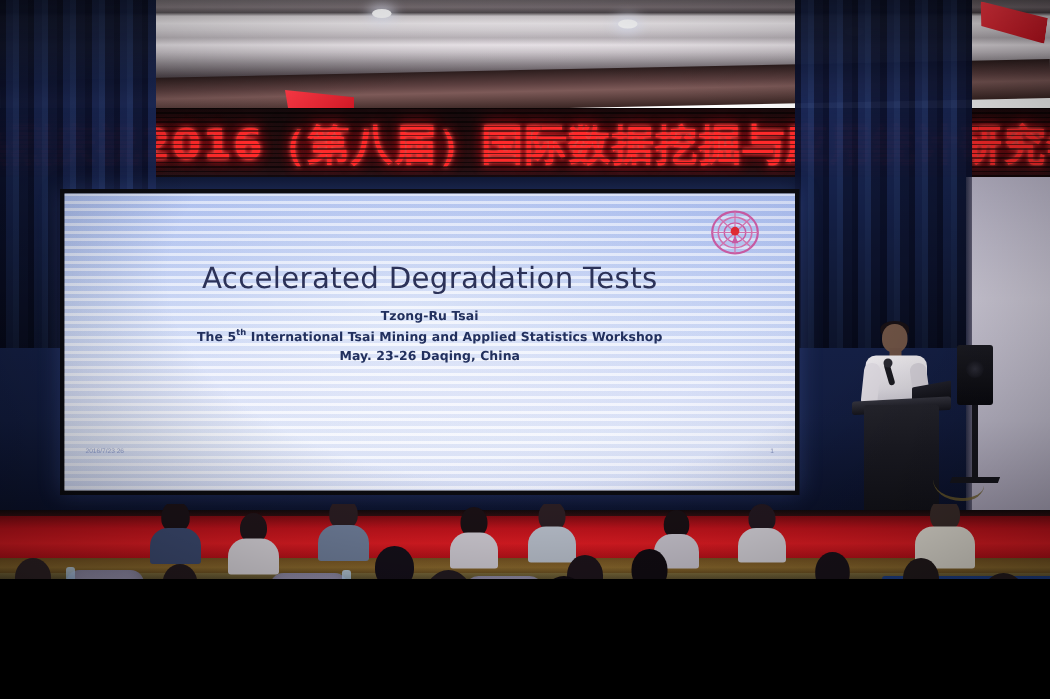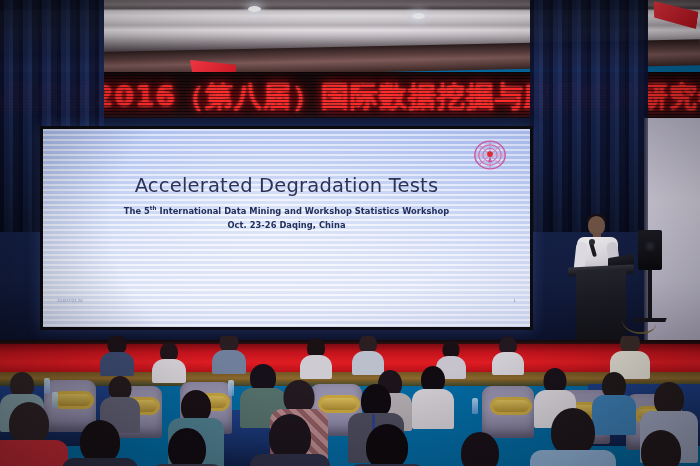--- a/index.html
+++ b/index.html
@@ -1,18 +1,18 @@
 <!DOCTYPE html>
 <html><head>
 <meta charset="utf-8">
 <style>
   html,body{margin:0;padding:0;background:#000;}
   body{font-family:"Liberation Sans",sans-serif;}
 
-  .scene{position:relative;width:700px;height:466px;overflow:hidden;background:#0369a1;}
+  .scene{position:relative;width:700px;height:386px;overflow:hidden;background:#ffffff;}
 
   
   .ceiling{position:absolute;left:0;top:0;width:700px;height:60px;
     background:linear-gradient(180deg,#3a3136 0%,#594c52 8%,#2a2227 14%,#cfc9cd 18%,#efeaee 26%,
       #d8d2d7 34%,#b9b2b8 42%,#efe9ee 50%,#cdc6cc 58%,#8e878d 70%,#4d4349 84%,#241c21 100%);
     overflow:hidden;}
   .ceiling:after{content:"";position:absolute;left:-40px;top:-18px;width:800px;height:70px;
     background:linear-gradient(180deg,rgba(255,255,255,.30),rgba(255,255,255,0));
     transform:rotate(-2.2deg);}
   .downlight{position:absolute;width:13px;height:6px;border-radius:50%;
@@ -178,22 +178,23 @@
         <ellipse cx="20" cy="19" rx="12.5" ry="11.3" fill="none" stroke="#d26aa8" stroke-width="1.2"></ellipse>
         <ellipse cx="20" cy="19" rx="8" ry="7.2" fill="none" stroke="#c8519b" stroke-width="1"></ellipse>
         <path d="M20 3.5 L20 34.5 M3 19 L37 19 M8 8 L32 30 M32 8 L8 30" stroke="#d26aa8" stroke-width=".9" fill="none"></path>
         <circle cx="20" cy="18" r="3.2" fill="#e01c23"></circle>
         <path d="M20 21 L17.5 27 L22.5 27 Z" fill="#c8519b"></path>
       </svg>
 
       <div class="slide-body">
         <div class="slide-title-en">Accelerated Degradation Tests</div>
         <div class="slide-sub">
-          <div><span>The 5</span><sup>th</sup><span> International Data Mining and Workshop Statistics Workshop</span></div>
-          <div>Oct. 23-26 Daqing, China</div>
+          <div>Tzong-Ru Tsai</div>
+          <div><span>The 5</span><sup>th</sup><span> International Tsai Mining and Applied Statistics Workshop</span></div>
+          <div>May. 23-26 Daqing, China</div>
         </div>
       </div>
 
       <div class="slide-foot">
         <span>2016/7/23 26</span>
         <span>1</span>
       </div>
     </div>
   </div>
 

